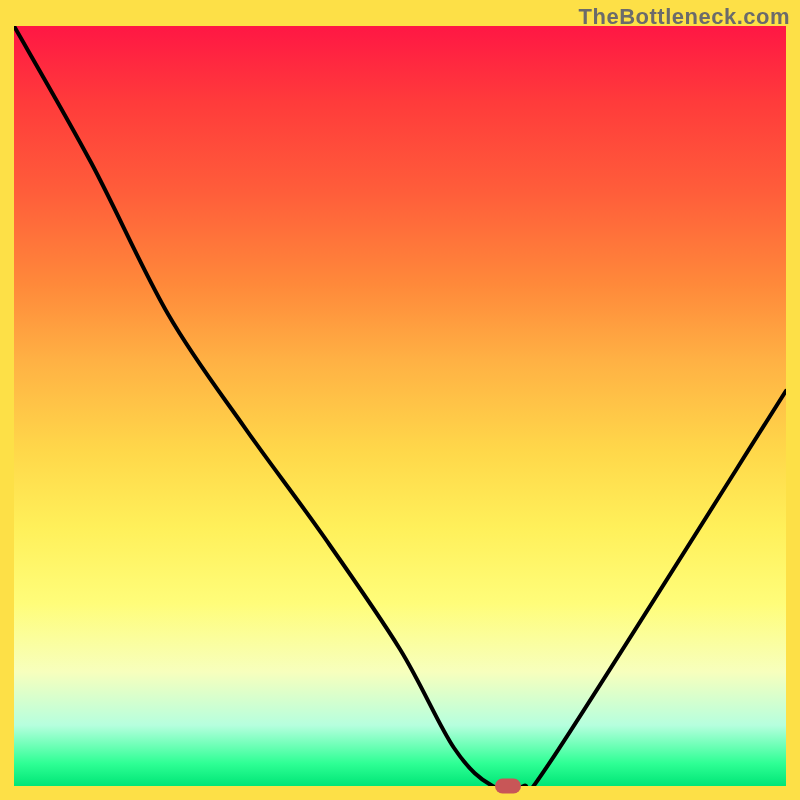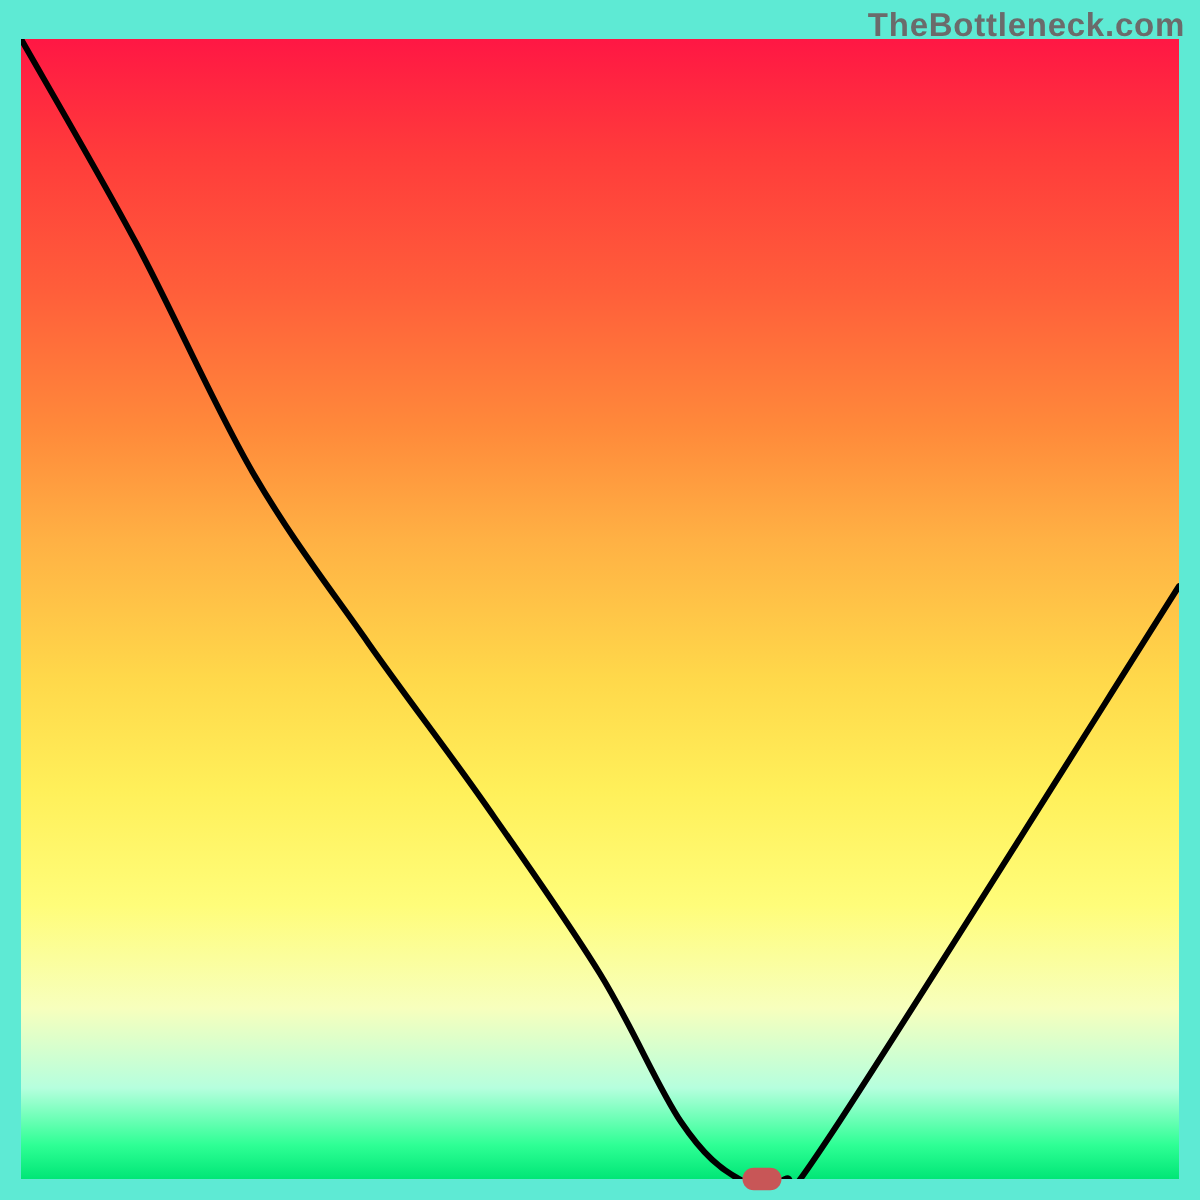--- a/index.html
+++ b/index.html
@@ -1,20 +1,20 @@
 <!DOCTYPE html>
 <html><head>
 <meta charset="utf-8">
 <style>
   * { margin: 0; padding: 0; box-sizing: border-box; }
   html, body { width: 800px; height: 800px; overflow: hidden; }
   .frame {
     width: 800px;
     height: 800px;
-    background: #5eead4;
+    background: #fde047;
     position: relative;
   }
   .plot {
     position: absolute;
     left: 14px;
     top: 26px;
     width: 772px;
     height: 760px;
     background: linear-gradient(
       to bottom,

